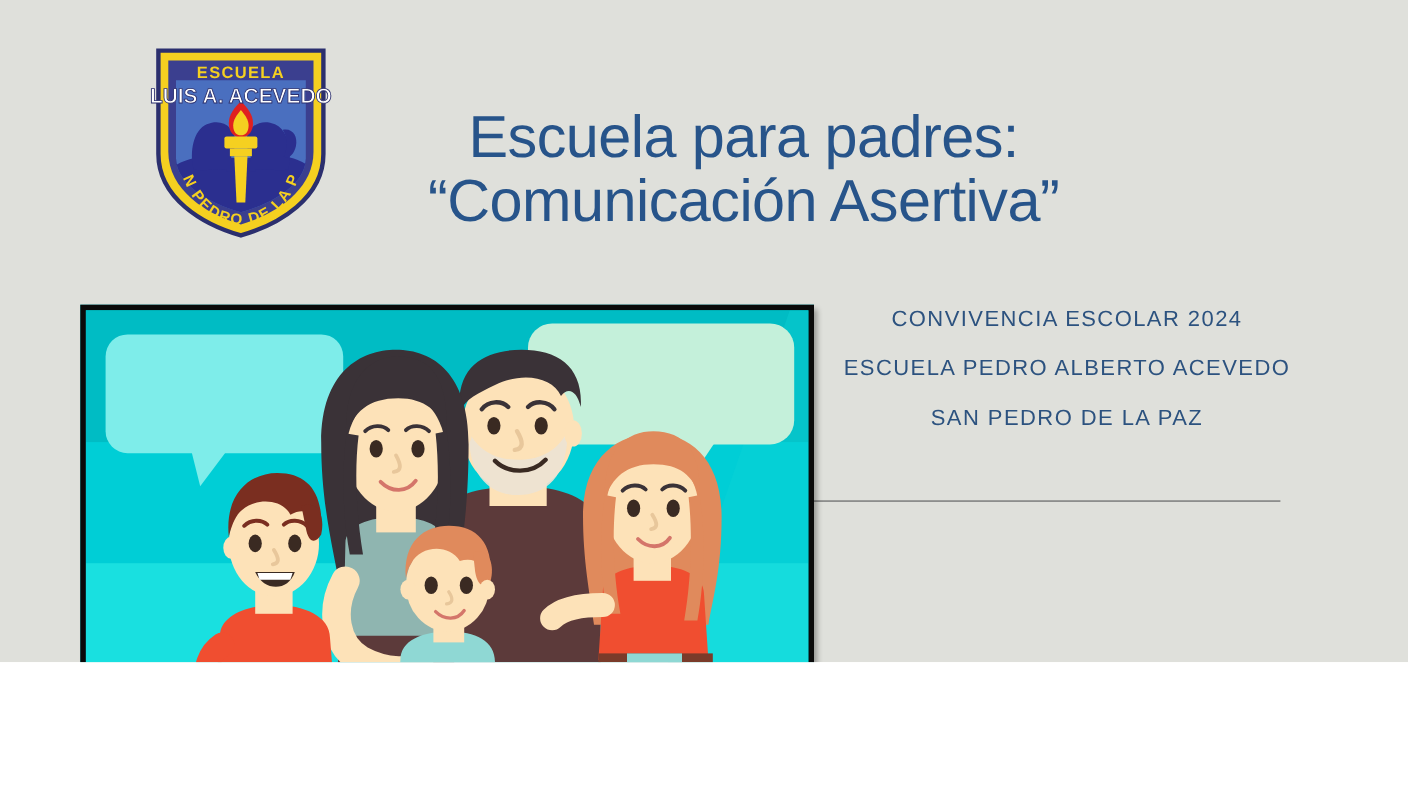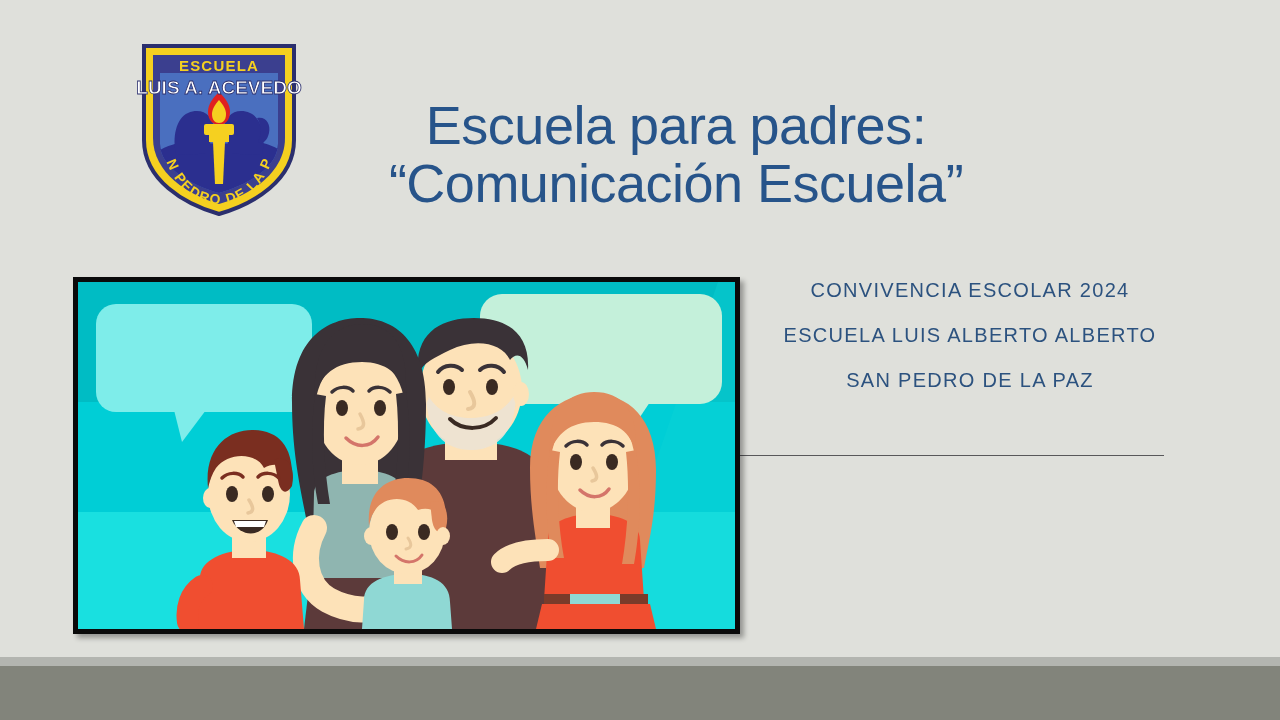--- a/index.html
+++ b/index.html
@@ -6,21 +6,21 @@
     margin: 0;
     padding: 0;
     background: #ffffff;
   }
   body {
     font-family: "Liberation Sans", sans-serif;
   }
   #slide {
     position: relative;
     width: 1280px;
-    height: 720px;
+    height: 602px;
     background: #dfe0db;
     overflow: hidden;
   }
 
   
   #logo {
     position: absolute;
     left: 124px;
     top: 32px;
     width: 190px;
@@ -145,26 +145,26 @@
         <path id="arcpath" d="M41 126 C52 158 72 172 95 172 C118 172 138 158 149 126" fill="none"></path>
       </defs>
       <text font-family="Liberation Sans, sans-serif" font-size="14" font-weight="bold" fill="#f5d020" letter-spacing="1.6">
         <textPath href="#arcpath" startOffset="50%" text-anchor="middle">SAN PEDRO DE LA PAZ</textPath>
       </text>
     </svg>
   </div>
 
   <div id="title-block">
     <span class="tline">Escuela para padres:</span>
-    <span class="tline">“Comunicación  Escuela”</span>
+    <span class="tline">“Comunicación  Asertiva”</span>
   </div>
 
   <div id="subtitle-block">
     <span class="sline">CONVIVENCIA ESCOLAR 2024</span>
-    <span class="sline">ESCUELA  LUIS ALBERTO ALBERTO</span>
+    <span class="sline">ESCUELA  PEDRO ALBERTO ACEVEDO</span>
     <span class="sline">SAN PEDRO DE LA PAZ</span>
   </div>
 
   <div id="divider"></div>
 
   <div id="picture-frame">
     <svg viewBox="0 0 657 347" preserveAspectRatio="none">
 
       <rect x="0" y="0" width="657" height="120" fill="#00bcc4"></rect>
       <rect x="0" y="120" width="657" height="110" fill="#00ced6"></rect>

